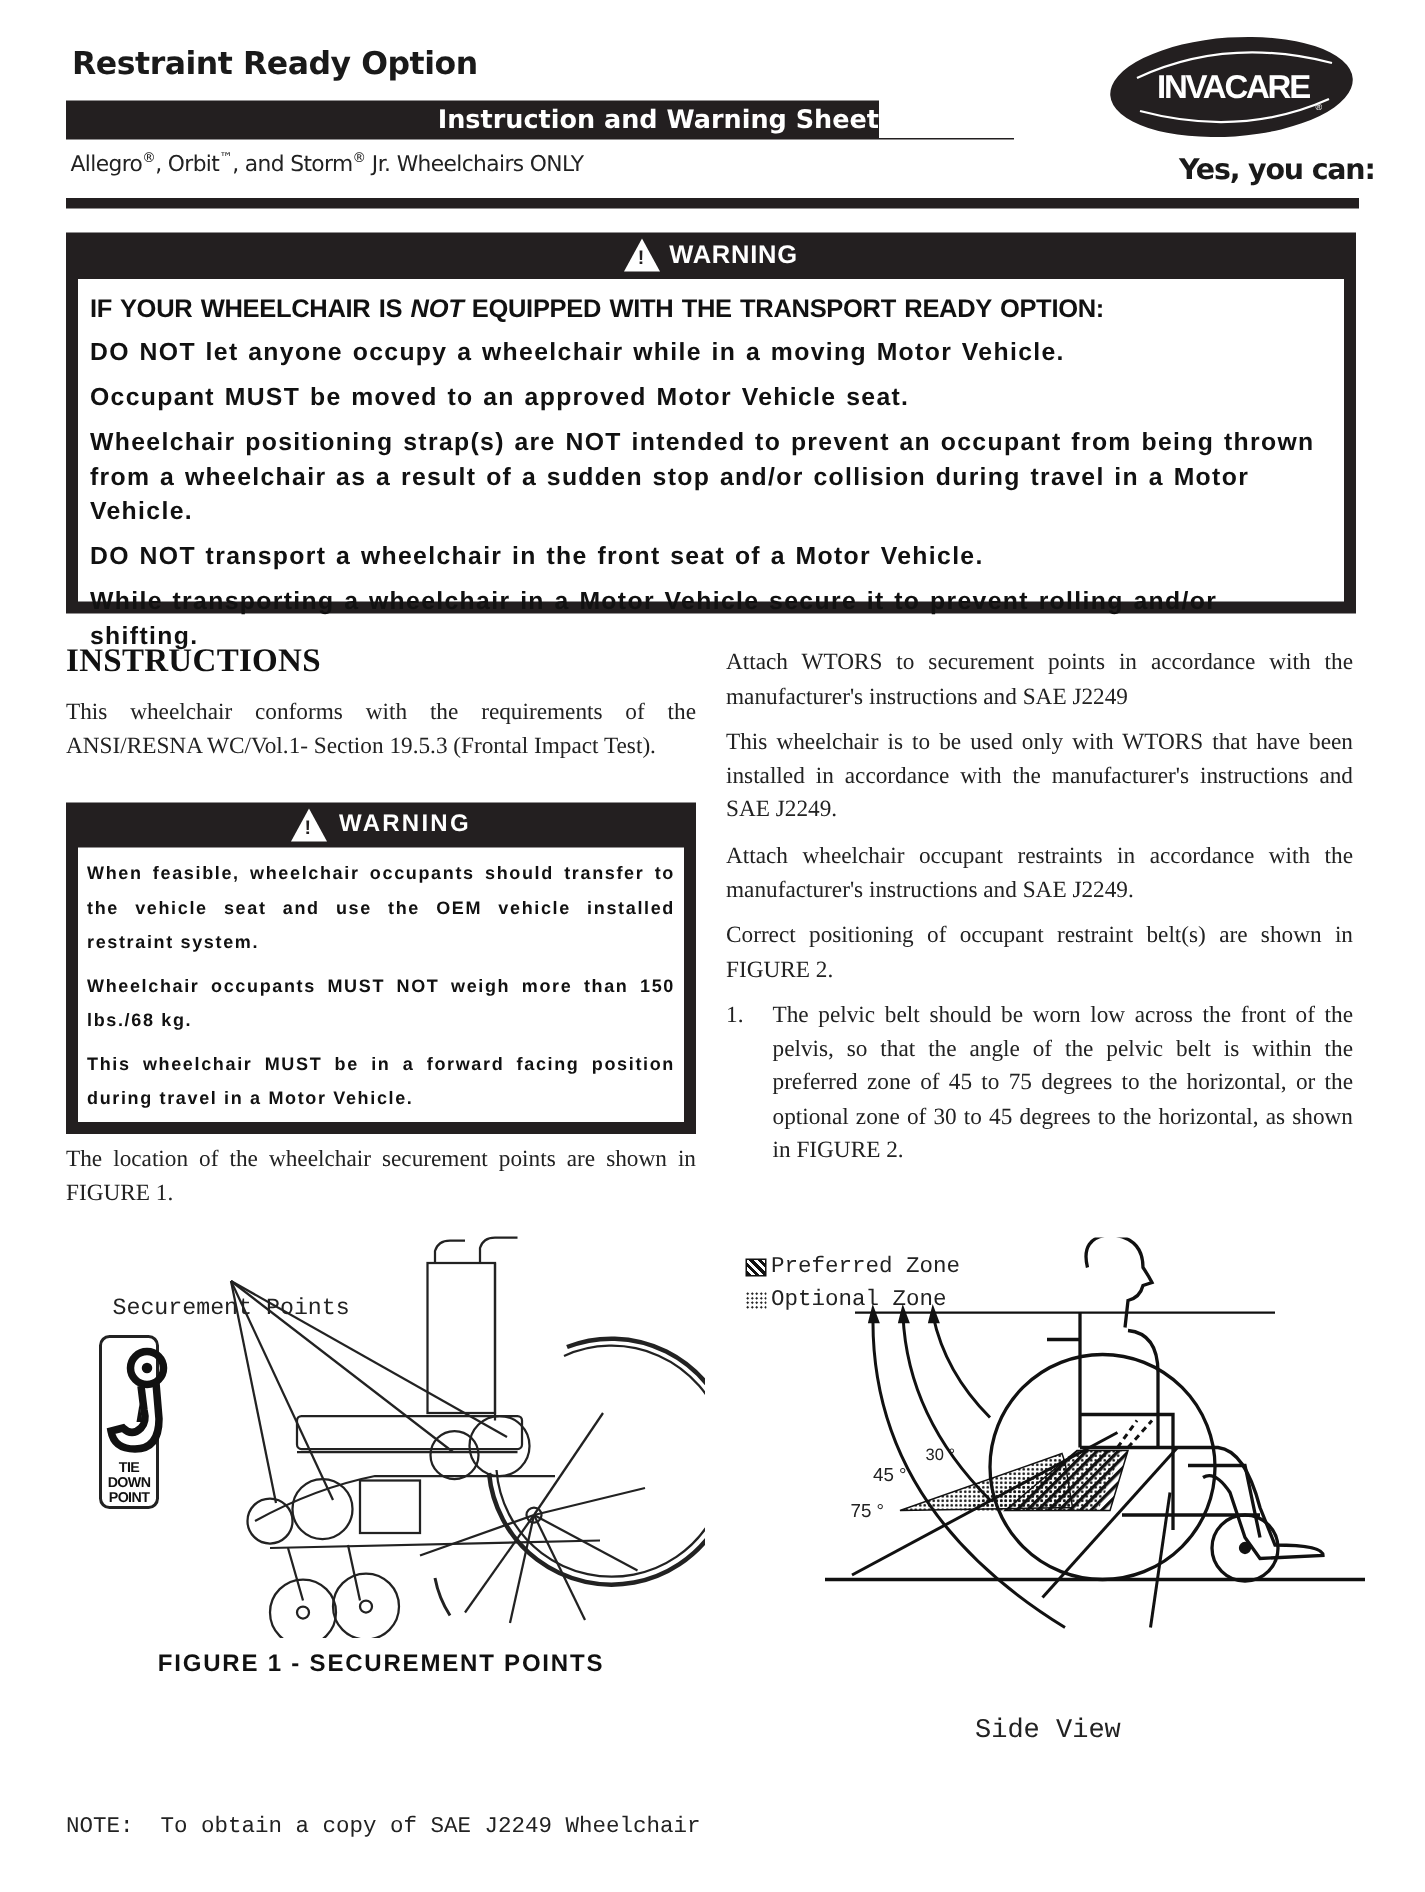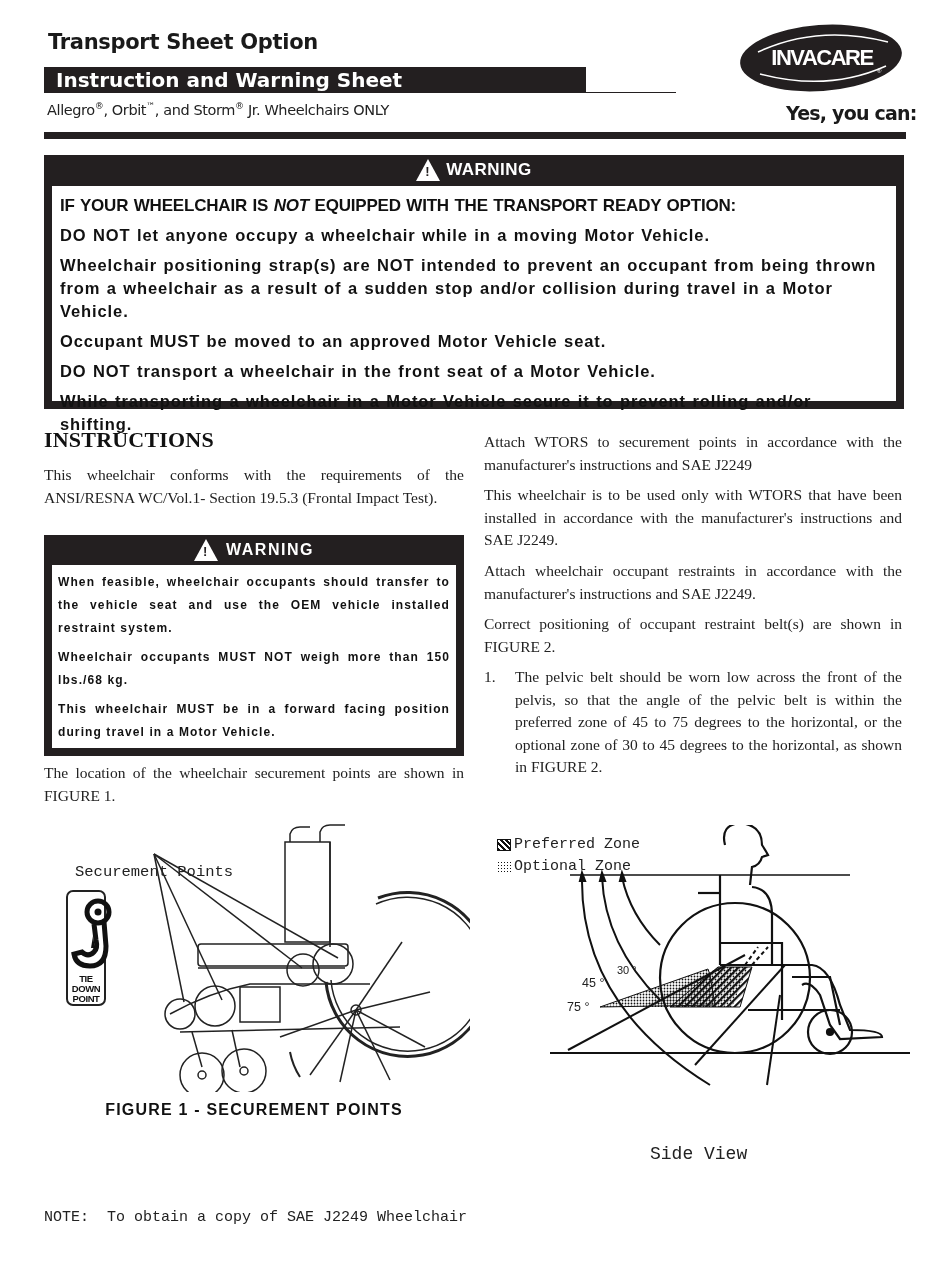--- a/index.html
+++ b/index.html
@@ -3,21 +3,21 @@
 <meta charset="utf-8">
 <style>
   * { box-sizing: border-box; margin: 0; padding: 0; }
   html, body { width: 950px; height: 1261px; background: #ffffff; overflow: hidden; }
   body { position: relative; color: #111; font-family: "Liberation Sans", sans-serif; }
 
   .abs { position: absolute; }
 
   
   .doc-title { left: 48px; top: 30px; font-size: 21px; font-weight: bold; font-family: "DejaVu Sans", sans-serif; letter-spacing: -0.3px; color: #1a1a1a; }
-  .sheet-bar { left: 44px; top: 67px; width: 542px; height: 26px; background: #231f20; color: #fff; font-family: "DejaVu Sans", sans-serif; font-weight: bold; font-size: 20px; line-height: 26px; padding-left: 12px; }
+  .sheet-bar { left: 44px; top: 67px; width: 542px; height: 26px; background: #231f20; color: #fff; font-family: "DejaVu Sans", sans-serif; font-weight: bold; font-size: 17px; line-height: 26px; padding-left: 12px; text-align: right; }
   .sheet-rule { left: 586px; top: 92px; width: 90px; height: 1px; background: #231f20; }
   .models { left: 47px; top: 101px; font-size: 14.5px; font-family: "DejaVu Sans", sans-serif; letter-spacing: -0.4px; color: #222; }
   .models sup { font-size: 9px; }
   .logo { left: 738px; top: 22px; width: 166px; height: 72px; }
   .tagline { left: 786px; top: 102px; font-size: 19px; font-weight: bold; font-family: "DejaVu Sans", sans-serif; letter-spacing: -0.8px; color: #1a1a1a; }
   .head-rule { left: 44px; top: 132px; width: 862px; height: 7px; background: #231f20; }
 
   
   .warn-main { left: 44px; top: 155px; width: 860px; height: 254px; background: #231f20; padding: 31px 8px 8px 8px; }
   .warn-main .warn-head { position: absolute; left: 0; right: 0; top: 4px; text-align: center; color: #fff; font-size: 17px; font-weight: bold; font-family: "Liberation Sans", sans-serif; display: flex; justify-content: center; align-items: center; gap: 6px; letter-spacing: 0.5px; }
@@ -49,21 +49,21 @@
   ol.steps .txt { flex: 1; text-align: justify; }
 
   .legend-row { display: flex; align-items: center; gap: 3px; font-family: "Liberation Mono", monospace; font-size: 15px; color: #222; }
   .sw { width: 14px; height: 12px; display: inline-block; }
   .sw-pref { background: repeating-linear-gradient(45deg, #111 0 2px, #fff 2px 4px); border: 1px solid #111; }
   .sw-opt { background: radial-gradient(#111 35%, #fff 40%) 0 0/3px 3px; }
 </style>
 </head>
 <body>
 
-<div class="abs doc-title">Transport Sheet Option</div>
+<div class="abs doc-title">Restraint Ready Option</div>
 <div class="abs sheet-bar">Instruction and Warning Sheet</div>
 <div class="abs sheet-rule"></div>
 <div class="abs models">
   <span>Allegro</span><sup>®</sup><span>, Orbit</span><sup>™</sup><span>, and Storm</span><sup>®</sup><span> Jr. Wheelchairs ONLY</span>
 </div>
 
 <svg class="abs logo" viewBox="0 0 166 72">
   <ellipse cx="83" cy="36" rx="81" ry="33" fill="#231f20" transform="rotate(-4 83 36)"></ellipse>
   <path d="M20 30 Q80 2 150 20" stroke="#fff" stroke-width="1.5" fill="none"></path>
   <path d="M22 52 Q90 70 148 44" stroke="#fff" stroke-width="1.5" fill="none"></path>
@@ -74,22 +74,22 @@
 <div class="abs head-rule"></div>
 
 <div class="abs warn-main">
   <div class="warn-head">
     <span class="tri"></span>
     <span>WARNING</span>
   </div>
   <div class="warn-body">
     <p class="lead"><span>IF YOUR WHEELCHAIR IS </span><em>NOT</em><span> EQUIPPED WITH THE TRANSPORT READY OPTION:</span></p>
     <p>DO NOT let anyone occupy a wheelchair while in a moving Motor Vehicle.</p>
+    <p>Occupant MUST be moved to an approved Motor Vehicle seat.</p>
     <p>Wheelchair positioning strap(s) are NOT intended to prevent an occupant from being thrown from a wheelchair as a result of a sudden stop and/or collision during travel in a Motor Vehicle.</p>
-    <p>Occupant MUST be moved to an approved Motor Vehicle seat.</p>
     <p>DO NOT transport a wheelchair in the front seat of a Motor Vehicle.</p>
     <p>While transporting a wheelchair in a Motor Vehicle secure it to prevent rolling and/or shifting.</p>
   </div>
 </div>
 
 <div class="abs instr-title">INSTRUCTIONS</div>
 <div class="abs p-left serif-text" style="top:464px;">This wheelchair conforms with the requirements of the ANSI/RESNA WC/Vol.1- Section 19.5.3 (Frontal Impact Test).</div>
 
 <div class="abs warn-small">
   <div class="warn-head">

